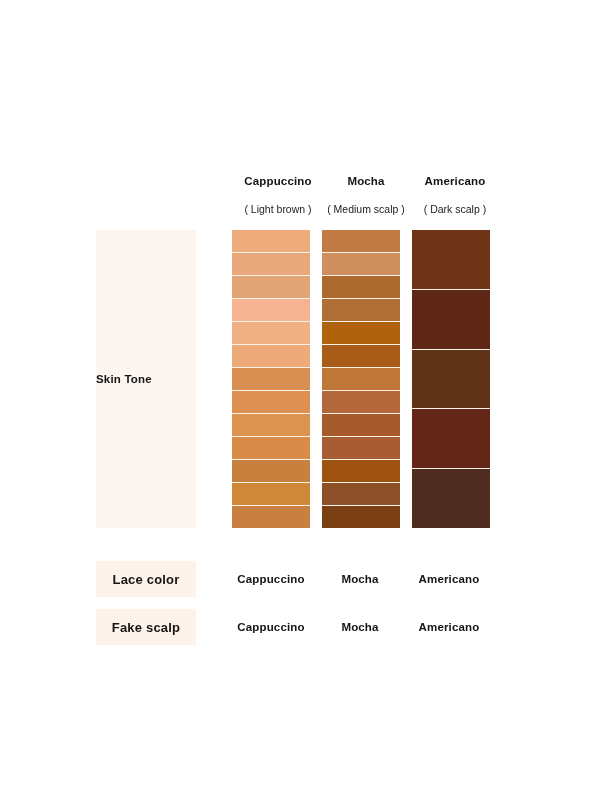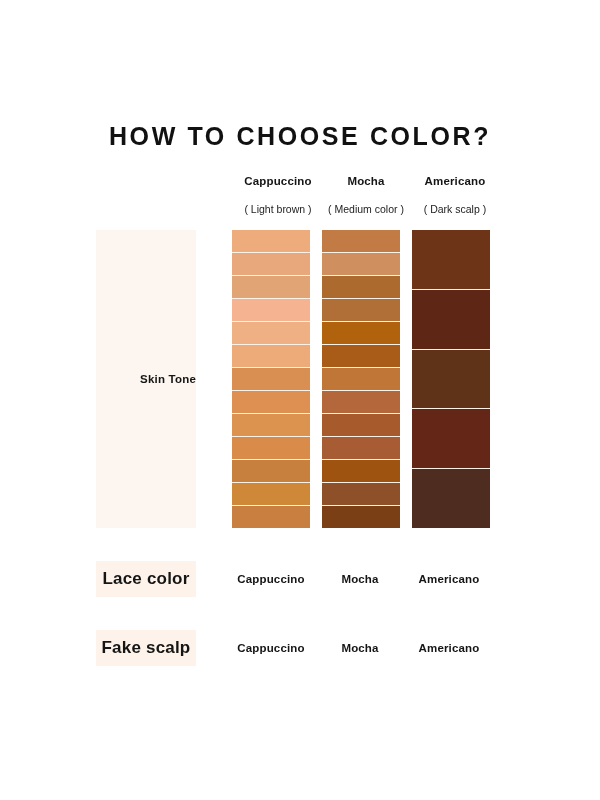--- a/index.html
+++ b/index.html
@@ -82,21 +82,21 @@
 
   .skin-panel {
     position: absolute;
     left: 96px;
     top: 0;
     width: 100px;
     height: 298px;
     background: #fdf5ef;
     display: flex;
     align-items: center;
-    justify-content: flex-end;
+    justify-content: flex-start;
   }
   .skin-panel-label {
     font-size: 11.5px;
     font-weight: 700;
     color: #151515;
     letter-spacing: .2px;
   }
 
   .column {
     position: absolute;
@@ -119,35 +119,35 @@
   .band:last-child { border-bottom: none; }
 
   
   .row {
     position: absolute;
     left: 0;
     width: 600px;
     height: 36px;
   }
   .row-lace  { top: 561px; }
-  .row-scalp { top: 630px; }
+  .row-scalp { top: 609px; }
 
   .row-tag {
     position: absolute;
     left: 96px;
     top: 0;
     width: 100px;
     height: 36px;
     background: #fdf3ea;
     display: flex;
     align-items: center;
     justify-content: center;
   }
   .row-tag-label {
-    font-size: 17px;
+    font-size: 13px;
     font-weight: 700;
     color: #151515;
     letter-spacing: .2px;
   }
 
   .row-cell {
     position: absolute;
     top: 0;
     height: 36px;
     width: 128px;
@@ -161,30 +161,29 @@
   }
   .rc-0 { left: 207px; }
   .rc-1 { left: 296px; }
   .rc-2 { left: 385px; }
 </style>
 </head>
 <body>
 
 <div class="page">
 
-  <div class="title">HOW TO CHOOSE COLOR?</div>
 
   <div class="col-headers">
     <div class="col-head ch-0">
       <span class="ch-name">Cappuccino</span>
       <span class="ch-sub">( Light brown )</span>
     </div>
     <div class="col-head ch-1">
       <span class="ch-name">Mocha</span>
-      <span class="ch-sub">( Medium color )</span>
+      <span class="ch-sub">( Medium scalp )</span>
     </div>
     <div class="col-head ch-2">
       <span class="ch-name">Americano</span>
       <span class="ch-sub">( Dark scalp )</span>
     </div>
   </div>
 
   <div class="swatch-area">
 
     <div class="skin-panel">

